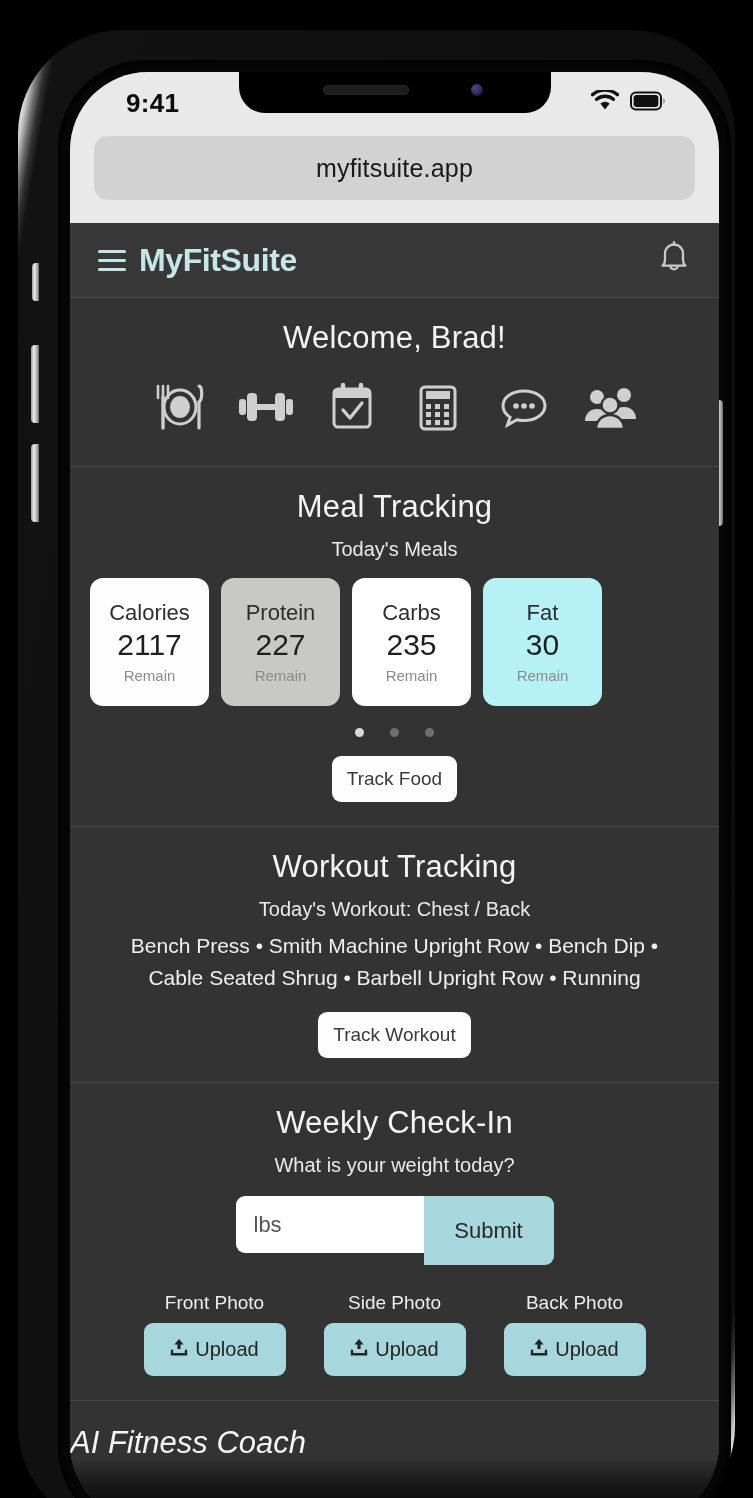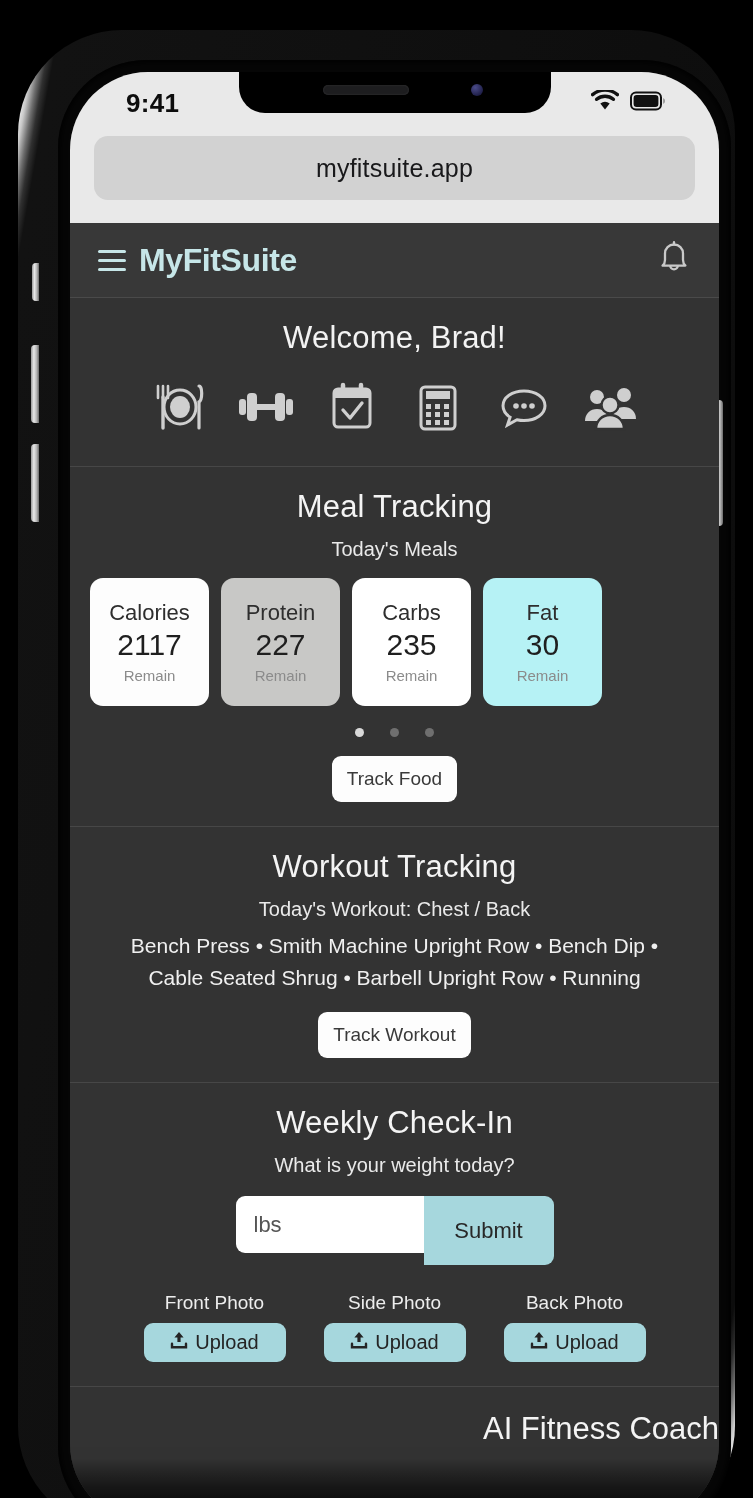--- a/index.html
+++ b/index.html
@@ -207,32 +207,33 @@
     font-family: "Liberation Sans", sans-serif;
   }
 
   #photo-row { display: flex; justify-content: center; gap: 38px; margin-top: 27px; }
   .photo-col { display: flex; flex-direction: column; align-items: center; }
   .photo-label { font-size: 19px; color: #ededed; margin-bottom: 9px; }
   .upload-button {
     background: #a6d7dd;
     border: none;
     border-radius: 9px;
-    width: 142px; height: 39px;
+    width: 142px; height: 53px;
     font-size: 20px; color: #242424;
     display: flex; align-items: center; justify-content: center; gap: 7px;
     cursor: pointer;
     font-family: "Liberation Sans", sans-serif;
   }
 
   
   #coach-section {
     padding-top: 24px;
-    text-align: right;
+    text-align: left;
     background: #333333;
+    font-style: italic;
   }
   #coach-title { font-size: 31px; color: #f4f4f4; }
 
   
   #screen-bottom-fade {
     position: absolute;
     left: 0; right: 0; bottom: 0; height: 64px;
     background: linear-gradient(to bottom, rgba(0,0,0,0) 0%, rgba(0,0,0,.55) 45%, rgba(0,0,0,.96) 100%);
     pointer-events: none;
   }

